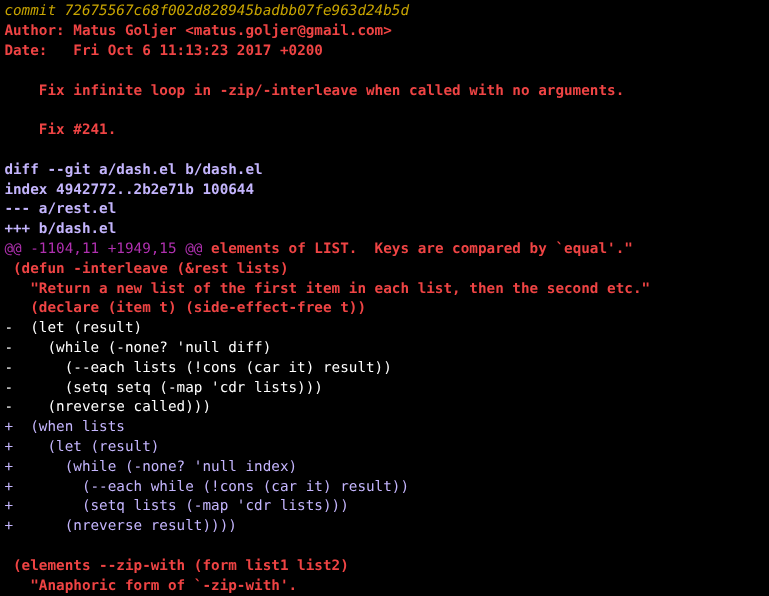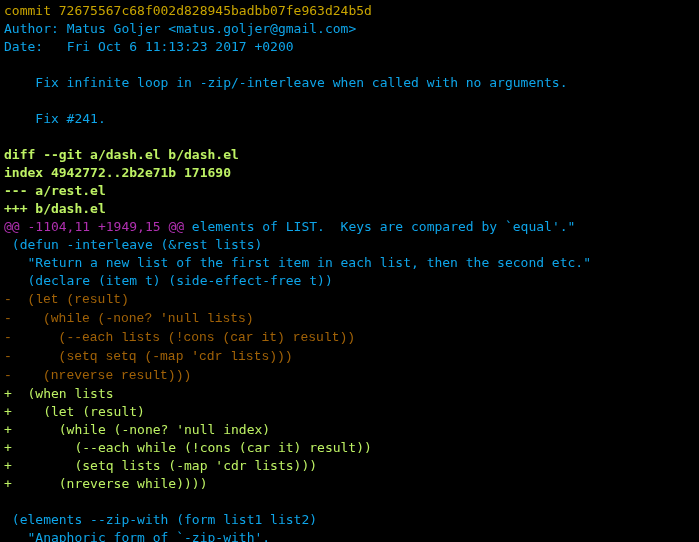--- a/index.html
+++ b/index.html
@@ -13,53 +13,53 @@
     width: 699px;
     height: 542px;
     overflow: hidden;
   }
   pre.diff {
     margin: 0;
     padding: 2px 4px;
     white-space: pre;
     font-family: inherit;
   }
-  .yellow   { color: #c9a500; }
-  .white    { color: #0ea5e9; }
-  .whitebr  { color: #bef264; font-weight: bold; }
-  .reddim   { color: #a16207; font-family: Liberation Mono, monospace; }
-  .green    { color: #bef264; }
+  .yellow   { color: #c9a500; font-style: italic; }
+  .white    { color: #ef4444; font-weight: bold; }
+  .whitebr  { color: #c4b5fd; font-weight: bold; }
+  .reddim   { color: #ffffff; }
+  .green    { color: #c4b5fd; }
   .magenta  { color: #b030b0; }
 </style>
 </head>
 <body>
 
 <pre class="diff"><span class="yellow"><span>commit</span> <span>72675567c68f002d828945badbb07fe963d24b5d</span></span>
 <span class="white"><span>Author:</span> <span>Matus Goljer &lt;matus.goljer@gmail.com&gt;</span></span>
 <span class="white"><span>Date:</span>   <span>Fri Oct 6 11:13:23 2017 +0200</span></span>
 
 <span class="white">    <span>Fix infinite loop in -zip/-interleave when called with no arguments.</span></span>
 
 <span class="white">    <span>Fix #241.</span></span>
 
 <span class="whitebr">diff --git a/dash.el b/dash.el</span>
-<span class="whitebr">index 4942772..2b2e71b 171690</span>
+<span class="whitebr">index 4942772..2b2e71b 100644</span>
 <span class="whitebr">--- a/rest.el</span>
 <span class="whitebr">+++ b/dash.el</span>
 <span><span class="magenta">@@</span><span class="magenta"> -1104,11 +1949,15 </span><span class="magenta">@@</span><span class="white"> elements of LIST.  Keys are compared by `equal'."</span></span>
 <span class="white"> (defun -interleave (&amp;rest lists)</span>
 <span class="white">   "Return a new list of the first item in each list, then the second etc."</span>
 <span class="white">   (declare (item t) (side-effect-free t))</span>
 <span class="reddim">-  (let (result)</span>
-<span class="reddim">-    (while (-none? 'null lists)</span>
+<span class="reddim">-    (while (-none? 'null diff)</span>
 <span class="reddim">-      (--each lists (!cons (car it) result))</span>
 <span class="reddim">-      (setq setq (-map 'cdr lists)))</span>
-<span class="reddim">-    (nreverse result)))</span>
+<span class="reddim">-    (nreverse called)))</span>
 <span class="green">+  (when lists</span>
 <span class="green">+    (let (result)</span>
 <span class="green">+      (while (-none? 'null index)</span>
 <span class="green">+        (--each while (!cons (car it) result))</span>
 <span class="green">+        (setq lists (-map 'cdr lists)))</span>
-<span class="green">+      (nreverse while))))</span>
+<span class="green">+      (nreverse result))))</span>
 
 <span class="white"> (elements --zip-with (form list1 list2)</span>
 <span class="white">   "Anaphoric form of `-zip-with'.</span>
 </pre>
 
 </body></html>

